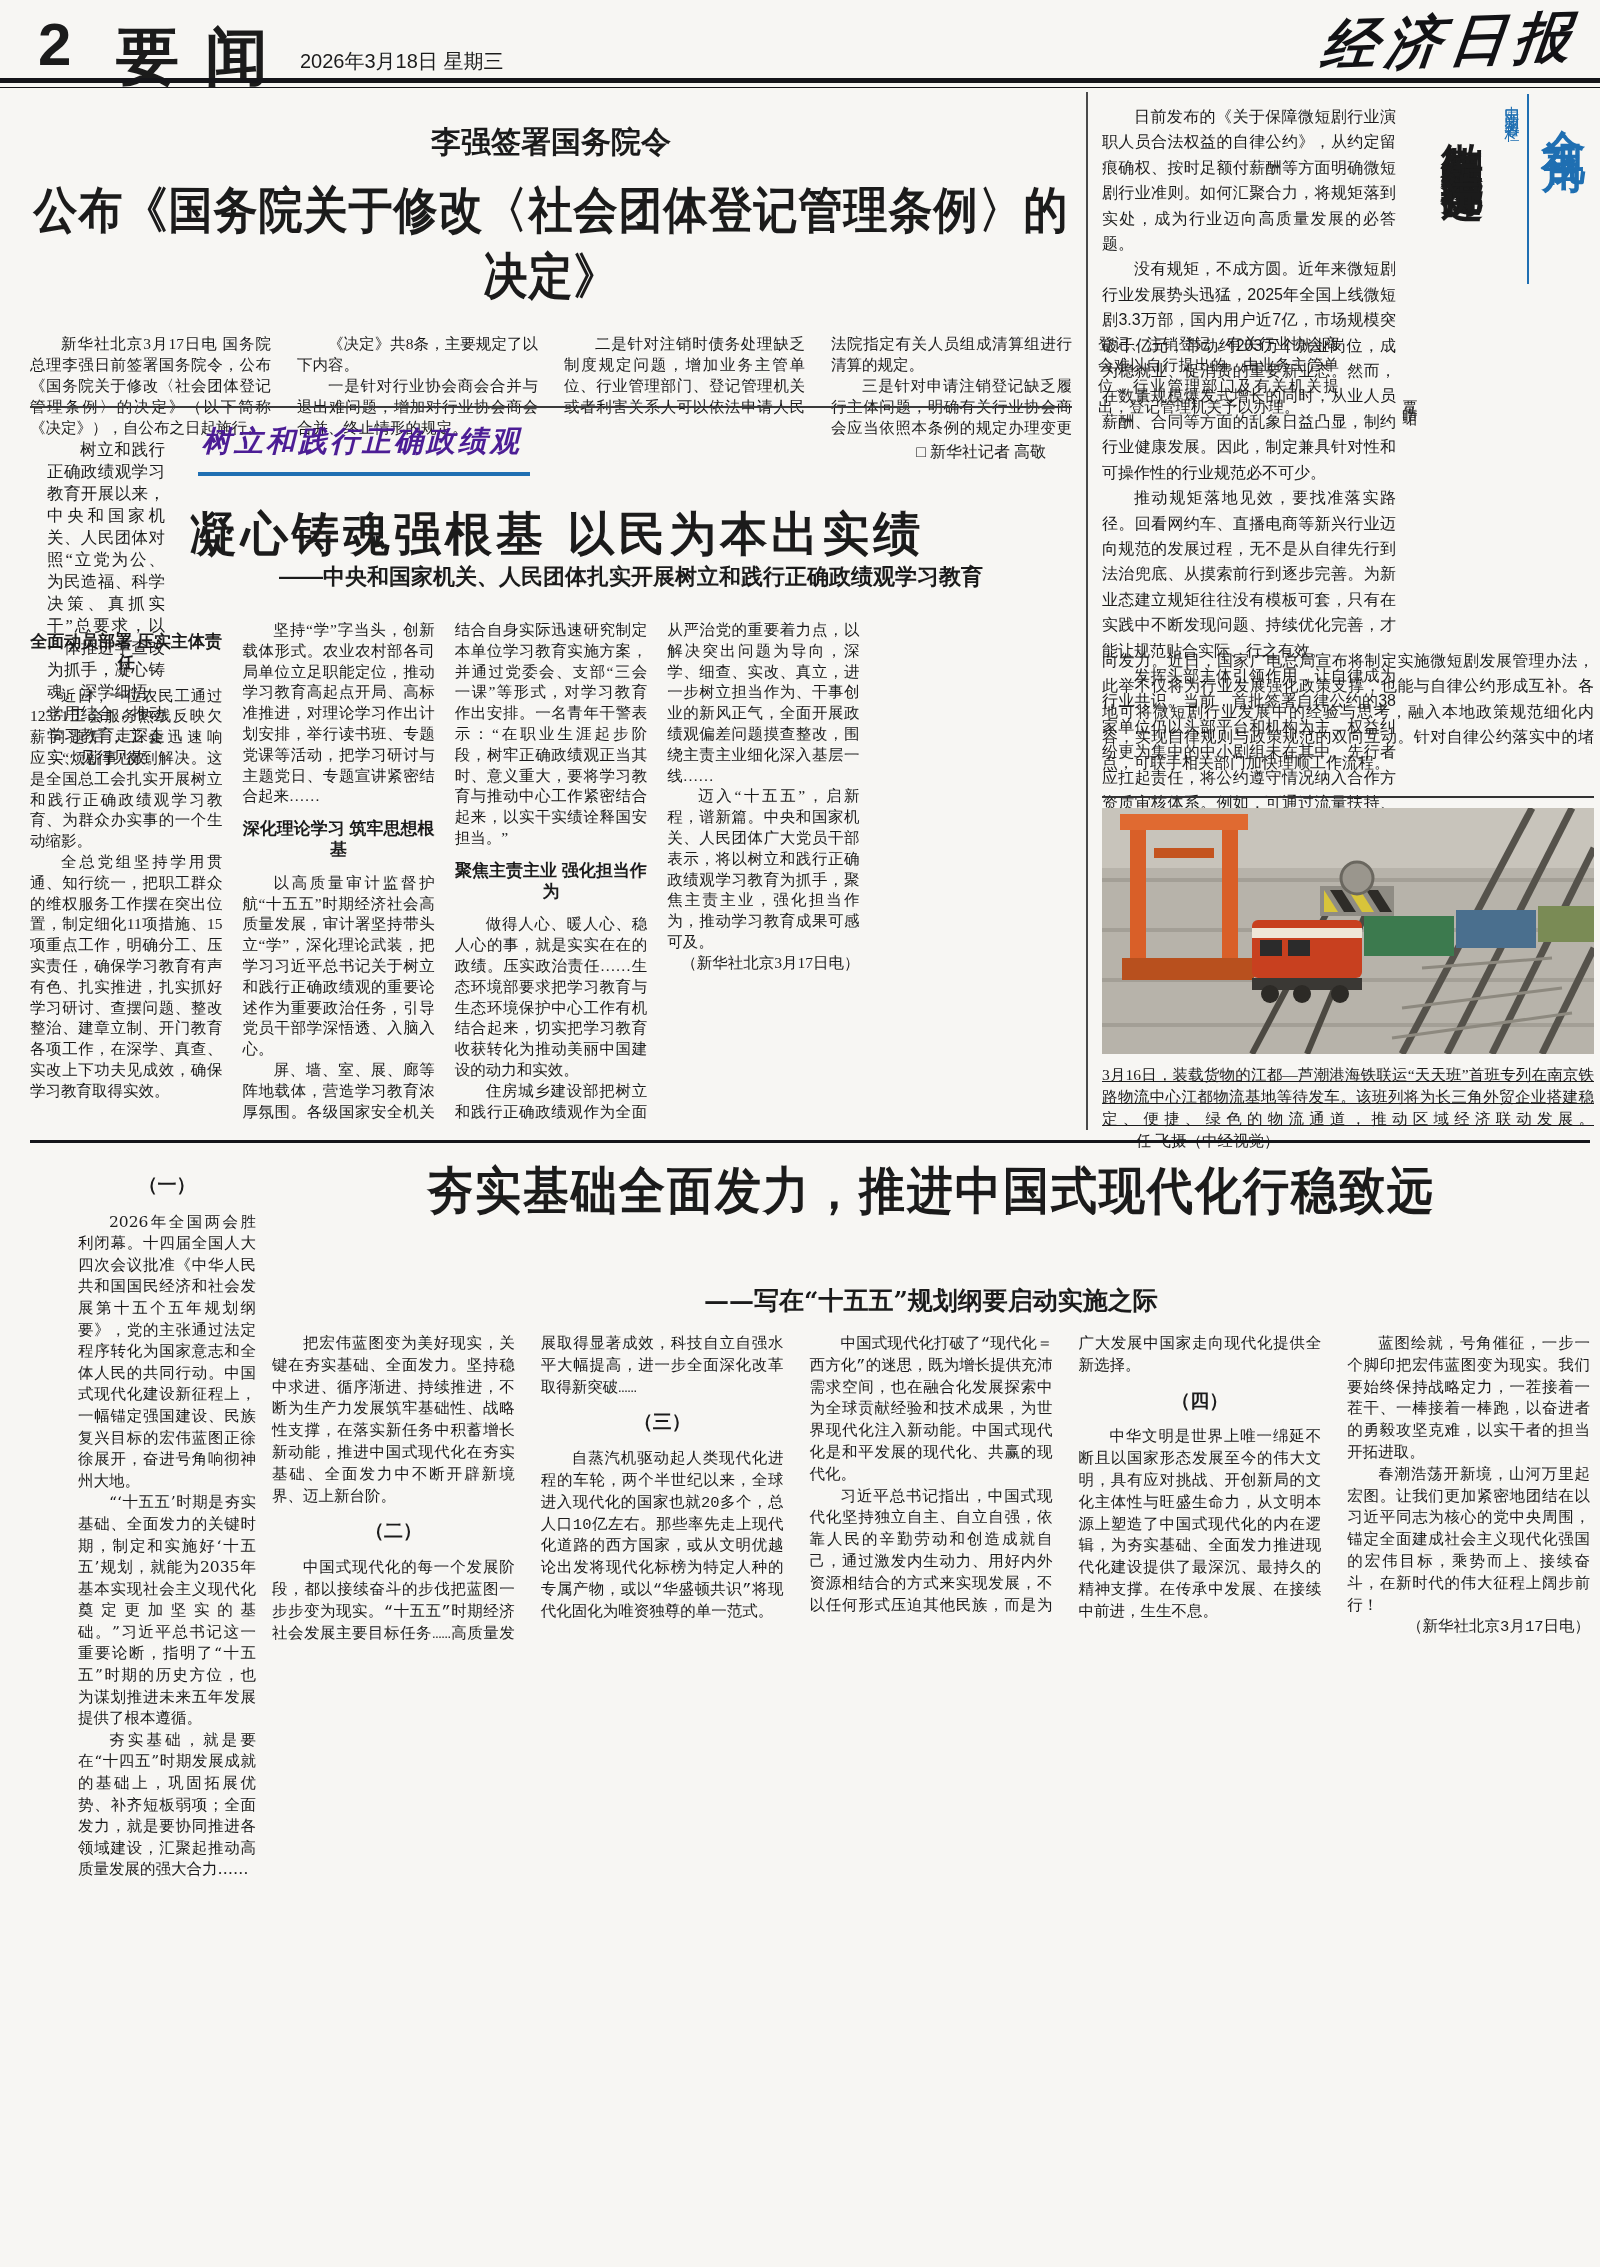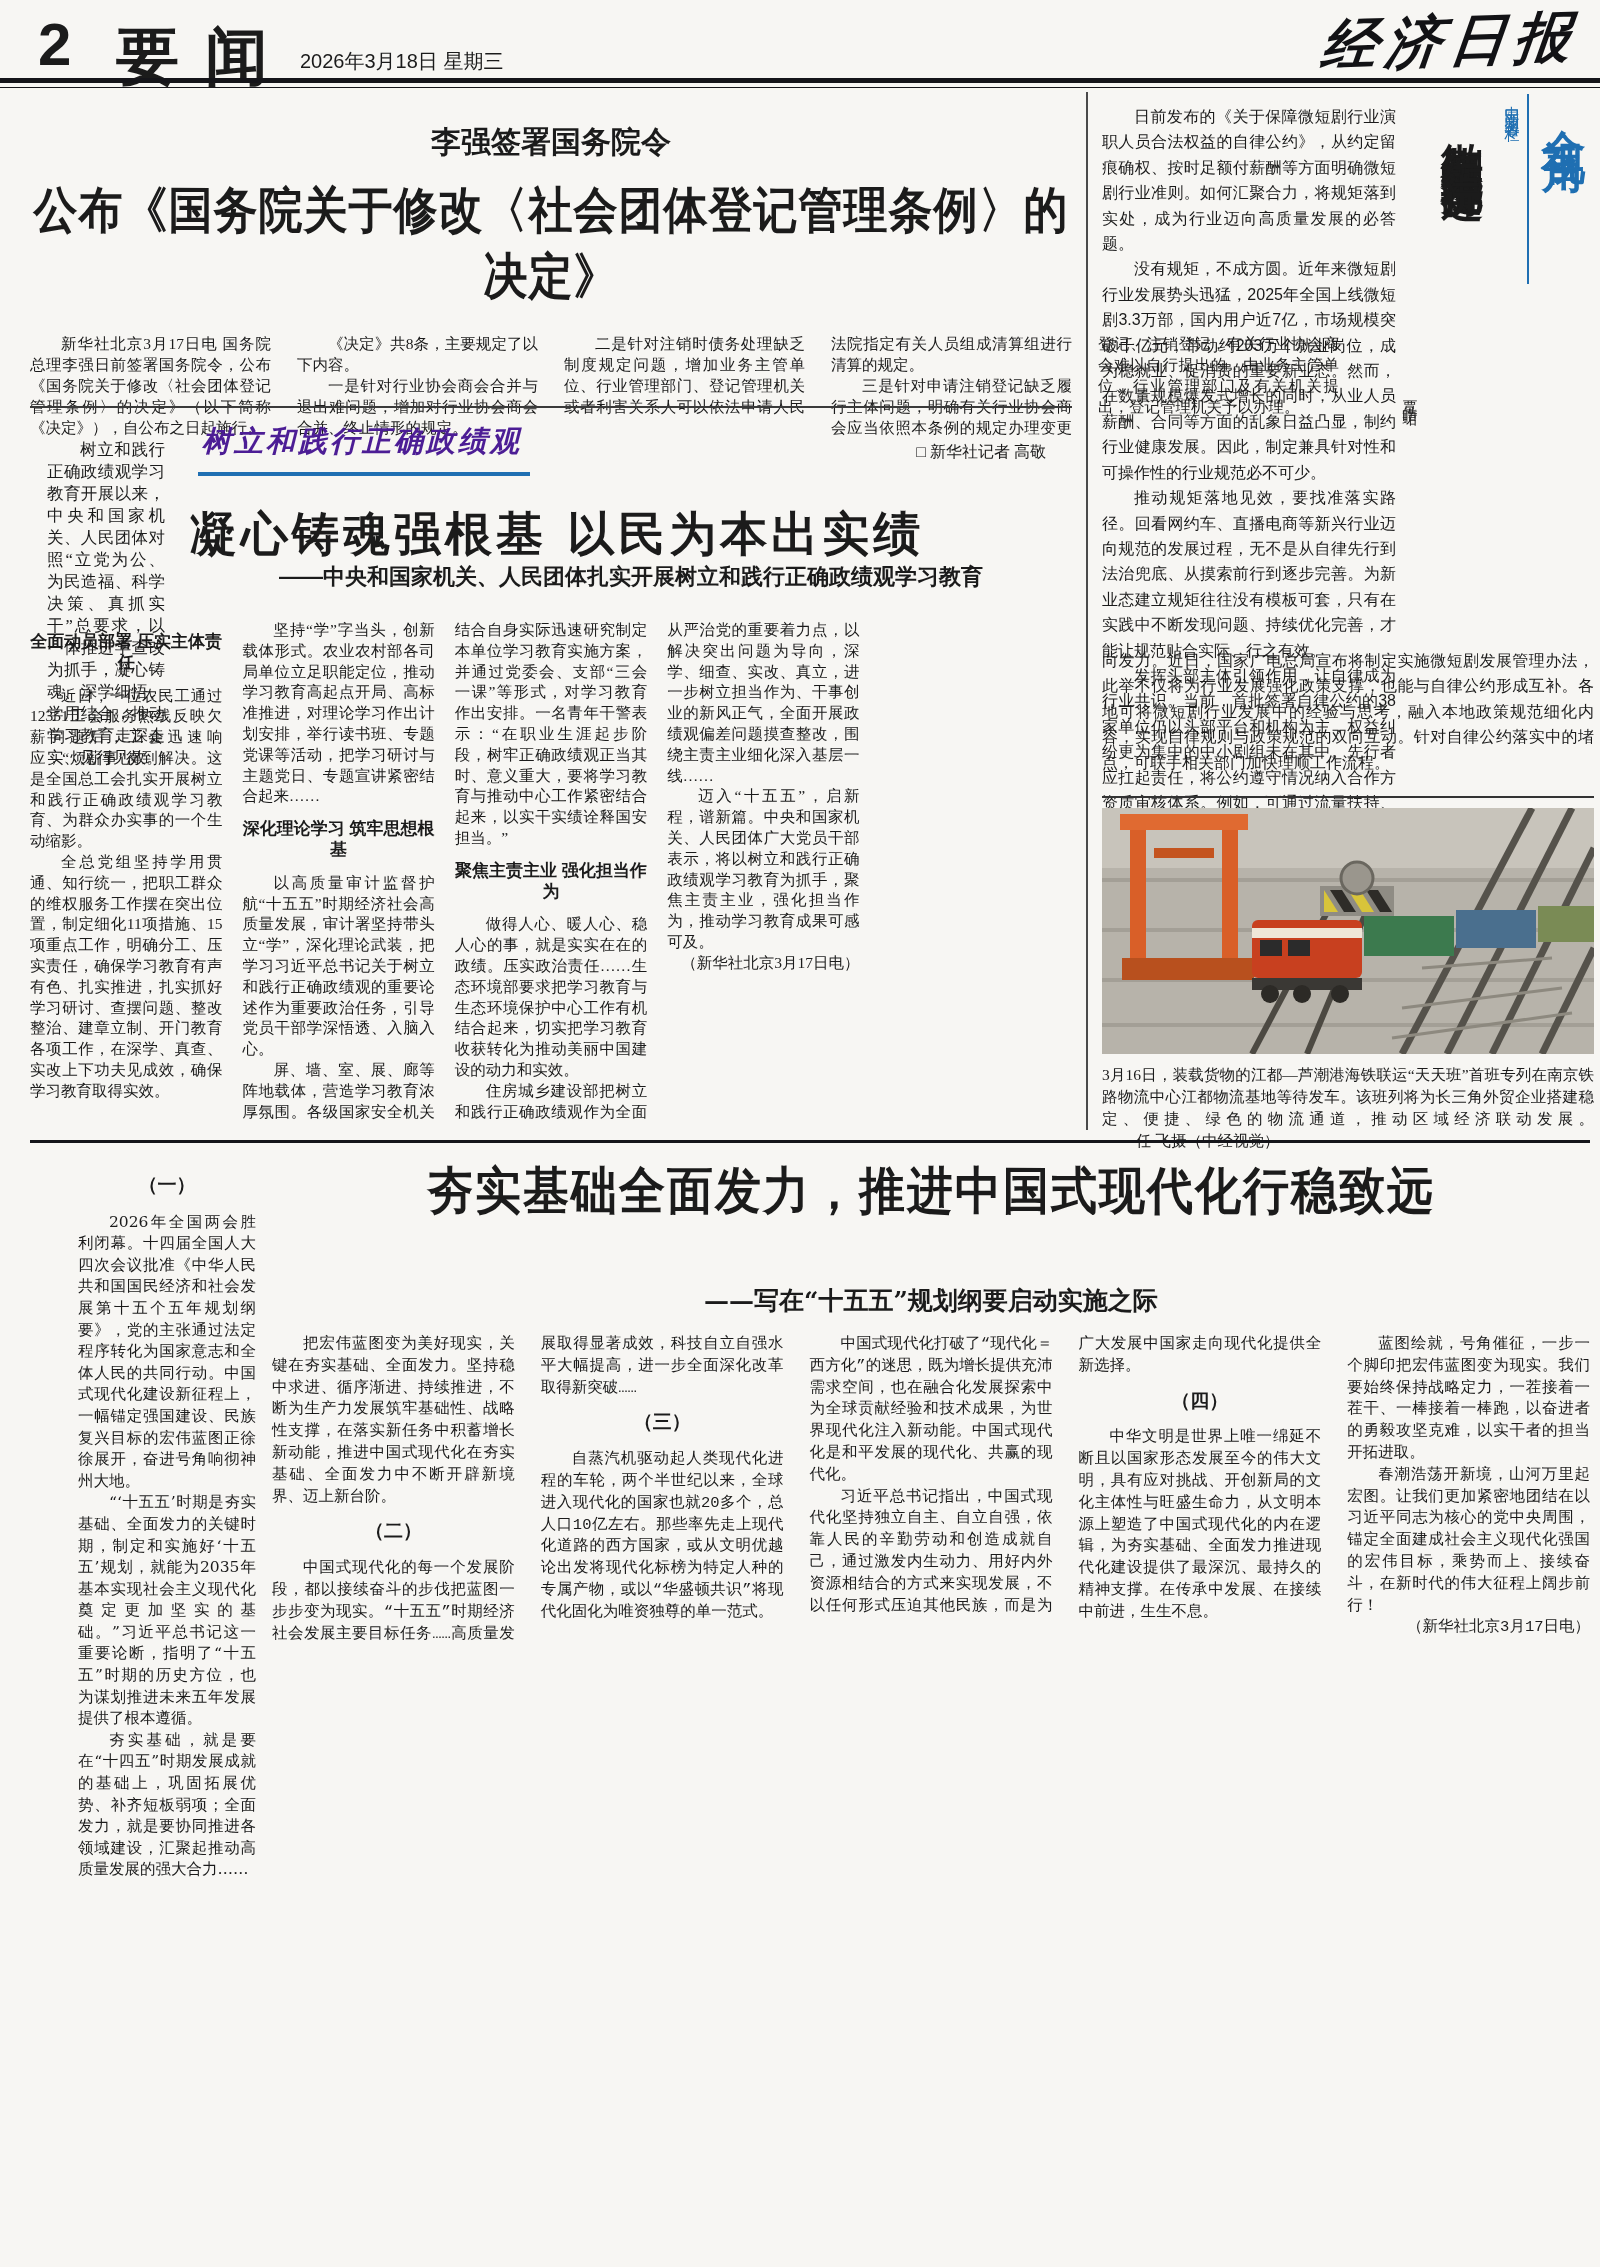--- a/index.html
+++ b/index.html
@@ -64,21 +64,21 @@
   #jinshijiao .brand .sub{writing-mode:vertical-rl;color:#1f6fb2;font-size:15px;letter-spacing:3px;
       border-right:2px solid #1f6fb2;padding-right:6px;margin-right:6px;height:190px;}
   #jinshijiao .brand .main{writing-mode:vertical-rl;color:#1f6fb2;font-size:44px;font-weight:bold;
       letter-spacing:10px;font-family:"DejaVu Serif",serif;height:200px;}
   #jinshijiao .widepara{position:absolute;left:0;top:556px;width:492px;height:136px;
       font-size:16px;line-height:25.4px;text-align:justify;font-family:"DejaVu Serif",serif;}
   #rule-photo{left:1102px;top:796px;width:492px;border-top:2px solid #333;}
 
   
   #photo{left:1102px;top:808px;width:492px;height:246px;background:#b5b1a9;}
-  #caption{left:1102px;top:1064px;width:492px;font-size:15.5px;line-height:22px;text-align:justify;}
+  #caption{left:1102px;top:1064px;width:492px;font-size:15.5px;line-height:22px;text-align:justify;text-decoration:underline;}
   #caption .credit{display:inline-block;padding-left:34px;}
 
   
   #rule-bottom{left:30px;top:1140px;width:1560px;border-top:3px solid #15151a;}
   #bottom-left{left:78px;top:1158px;width:178px;height:1096px;
       font-size:15.5px;line-height:21.6px;text-align:justify;font-family:"DejaVu Serif",serif;}
   #bottom-left p{margin:0;text-indent:2em;}
   #bottom-left .marker{font-weight:bold;text-align:center;text-indent:0;margin:16px 0;font-size:19px;}
   #bottom-head{left:272px;top:1160px;width:1318px;text-align:center;font-size:46px;font-weight:900;
       font-family:"Liberation Sans",sans-serif;transform:scaleY(1.1);letter-spacing:2px;}

